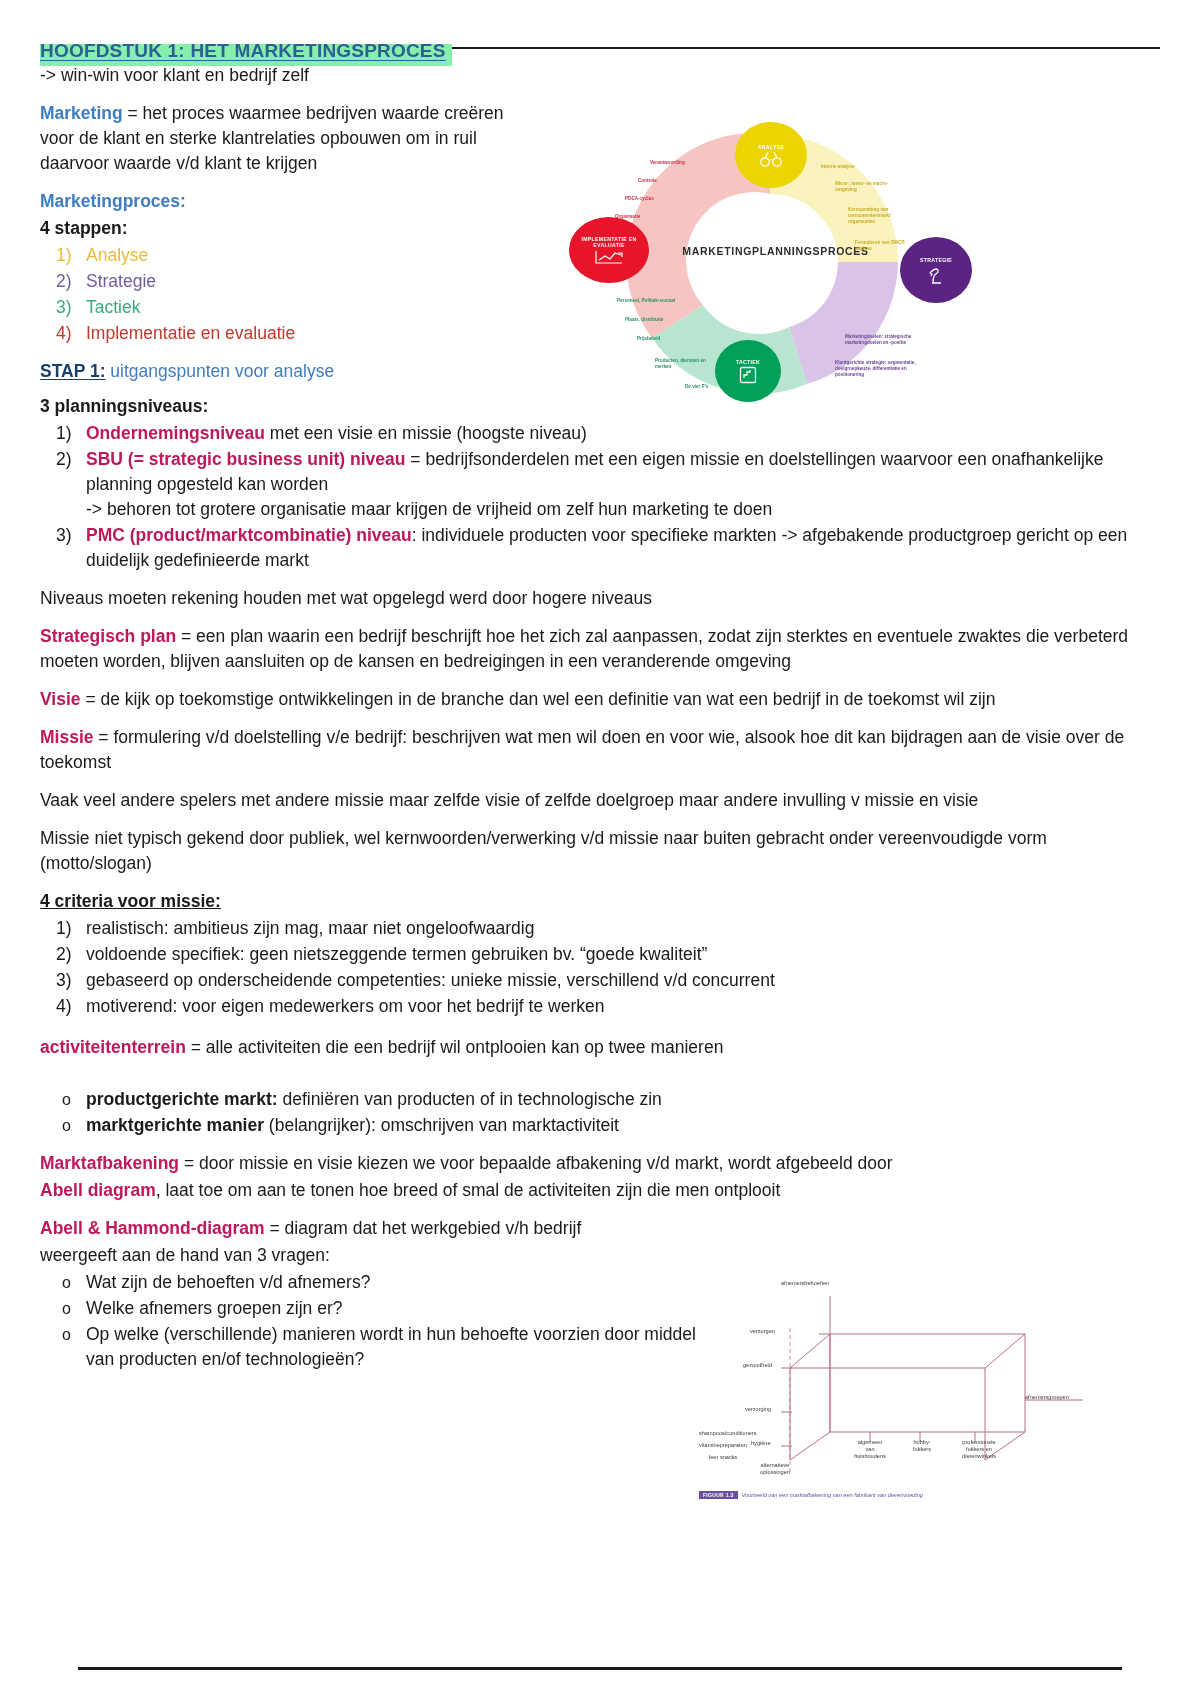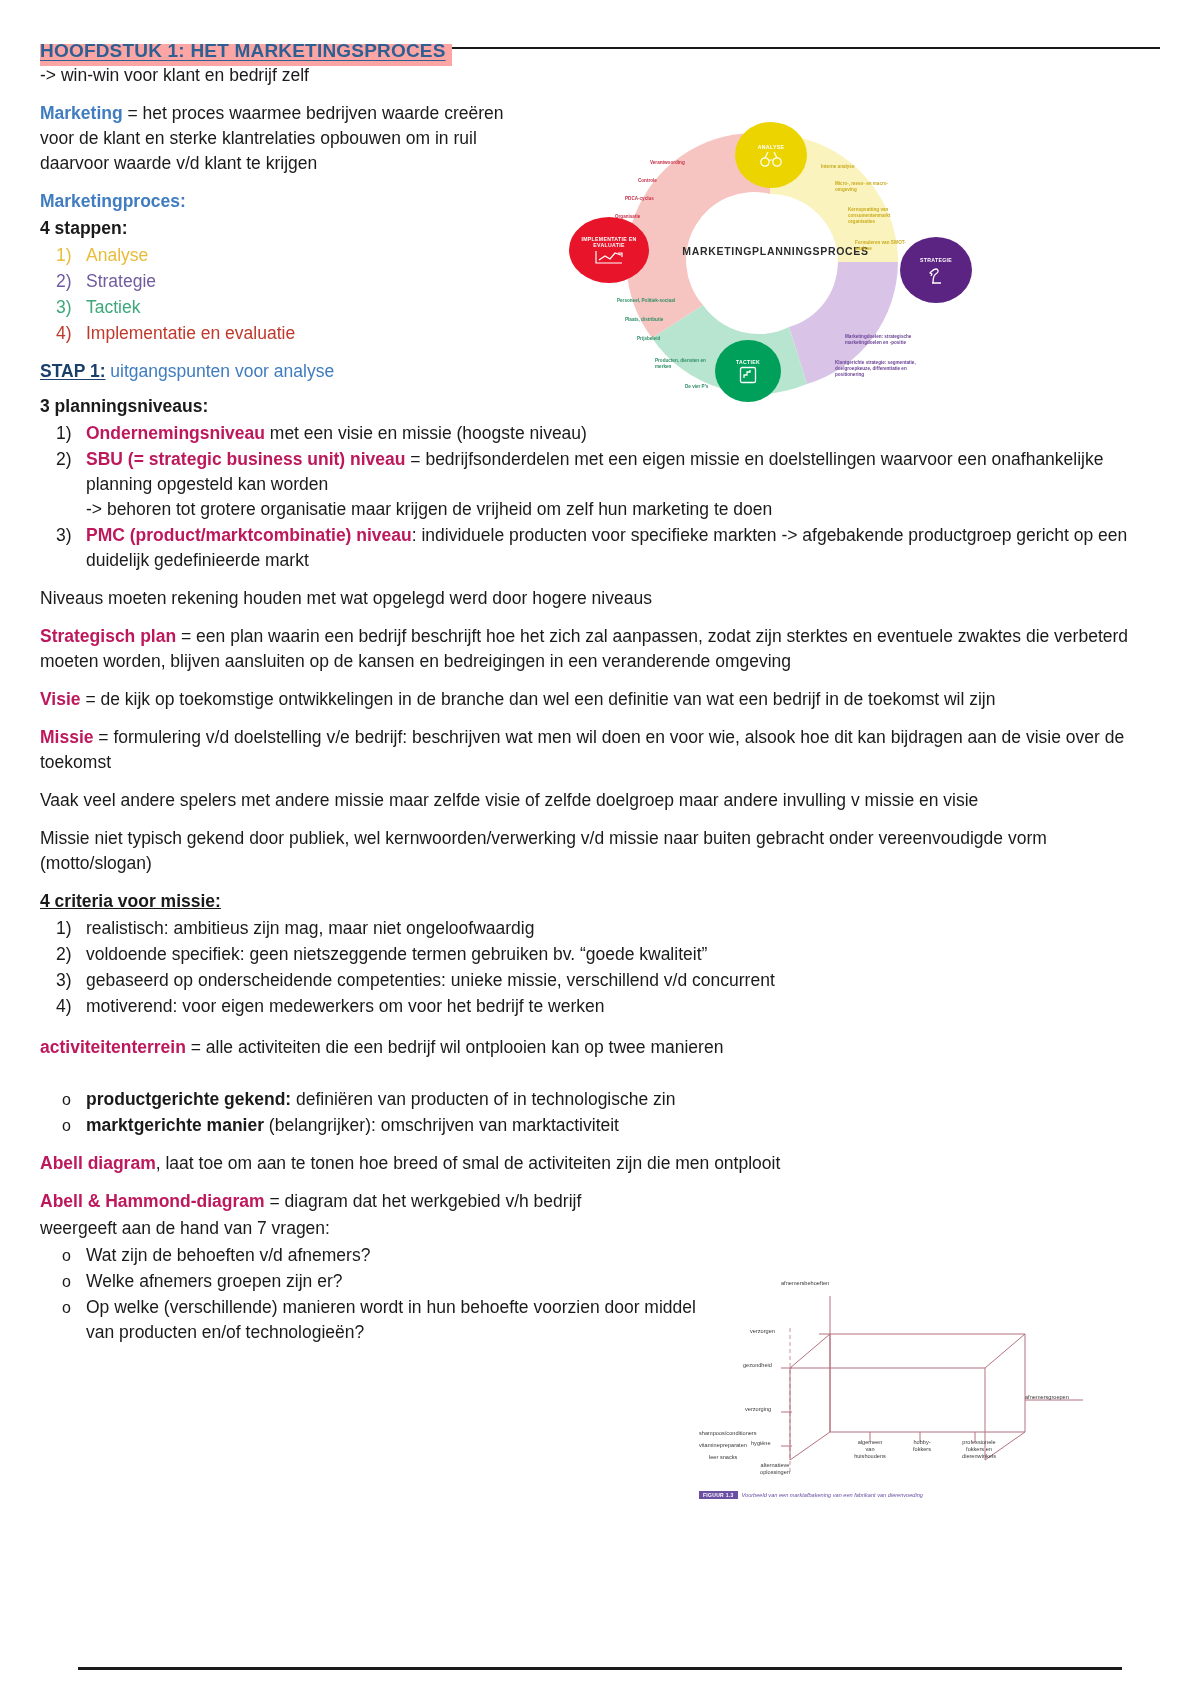--- a/index.html
+++ b/index.html
@@ -25,21 +25,21 @@
     position:absolute;left:78px;right:78px;bottom:30px;
     height:3px;background:#1a1a1a;
   }
   
   .chapter-title{
     position:absolute;left:40px;top:44px;
     font-size:19px;font-weight:700;letter-spacing:.2px;
     color:#2e5f92;
     text-decoration:underline;
     text-underline-offset:3px;
-    background:#fca5a5;
+    background:#86efac;
     padding-right:6px;
     height:22px;line-height:14px;overflow:hidden;
     white-space:nowrap;
   }
   .content{
     position:absolute;left:40px;top:78px;right:40px;
   }
   p{margin:0 0 13px 0;font-size:17.5px;line-height:25px;}
   .tight{margin-bottom:2px;}
   .term{color:#be185d;font-weight:600;}
@@ -313,32 +313,35 @@
       <li><span class="mk">4)</span><span>motiverend: voor eigen medewerkers om voor het bedrijf te werken</span></li>
     </ol>
 
     <p style="margin-top:16px;">
       <span class="term">activiteitenterrein</span><span> = alle activiteiten die een bedrijf wil ontplooien kan op twee manieren</span>
     </p>
 
     <div class="spacer"></div>
 
     <ul class="circ">
-      <li><span class="mk">o</span><span class="bold">productgerichte gekend:</span><span> definiëren van producten of in technologische zin</span></li>
+      <li><span class="mk">o</span><span class="bold">productgerichte markt:</span><span> definiëren van producten of in technologische zin</span></li>
       <li><span class="mk">o</span><span class="bold">marktgerichte manier</span><span> (belangrijker): omschrijven van marktactiviteit</span></li>
     </ul>
 
+    <p class="tight" style="margin-top:6px;">
+      <span class="term">Marktafbakening</span><span> = door missie en visie kiezen we voor bepaalde afbakening v/d markt, wordt afgebeeld door</span>
+    </p>
     <p style="margin-top:0;">
       <span class="term">Abell diagram</span><span>, laat toe om aan te tonen hoe breed of smal de activiteiten zijn die men ontplooit</span>
     </p>
 
     <p class="tight" style="width:650px;">
       <span class="term">Abell &amp; Hammond-diagram</span><span> = diagram dat het werkgebied v/h bedrijf</span>
     </p>
-    <p style="width:650px;margin-top:0;margin-bottom:2px;">weergeeft aan de hand van 7 vragen:</p>
+    <p style="width:650px;margin-top:0;margin-bottom:2px;">weergeeft aan de hand van 3 vragen:</p>
 
     <ul class="circ">
       <li style="width:620px;"><span class="mk">o</span><span>Wat zijn de behoeften v/d afnemers?</span></li>
       <li style="width:620px;"><span class="mk">o</span><span>Welke afnemers groepen zijn er?</span></li>
       <li style="width:620px;"><span class="mk">o</span><span>Op welke (verschillende) manieren wordt in hun behoefte voorzien door middel van producten en/of technologieën?</span></li>
     </ul>
 
   </div>
 </div>
 

